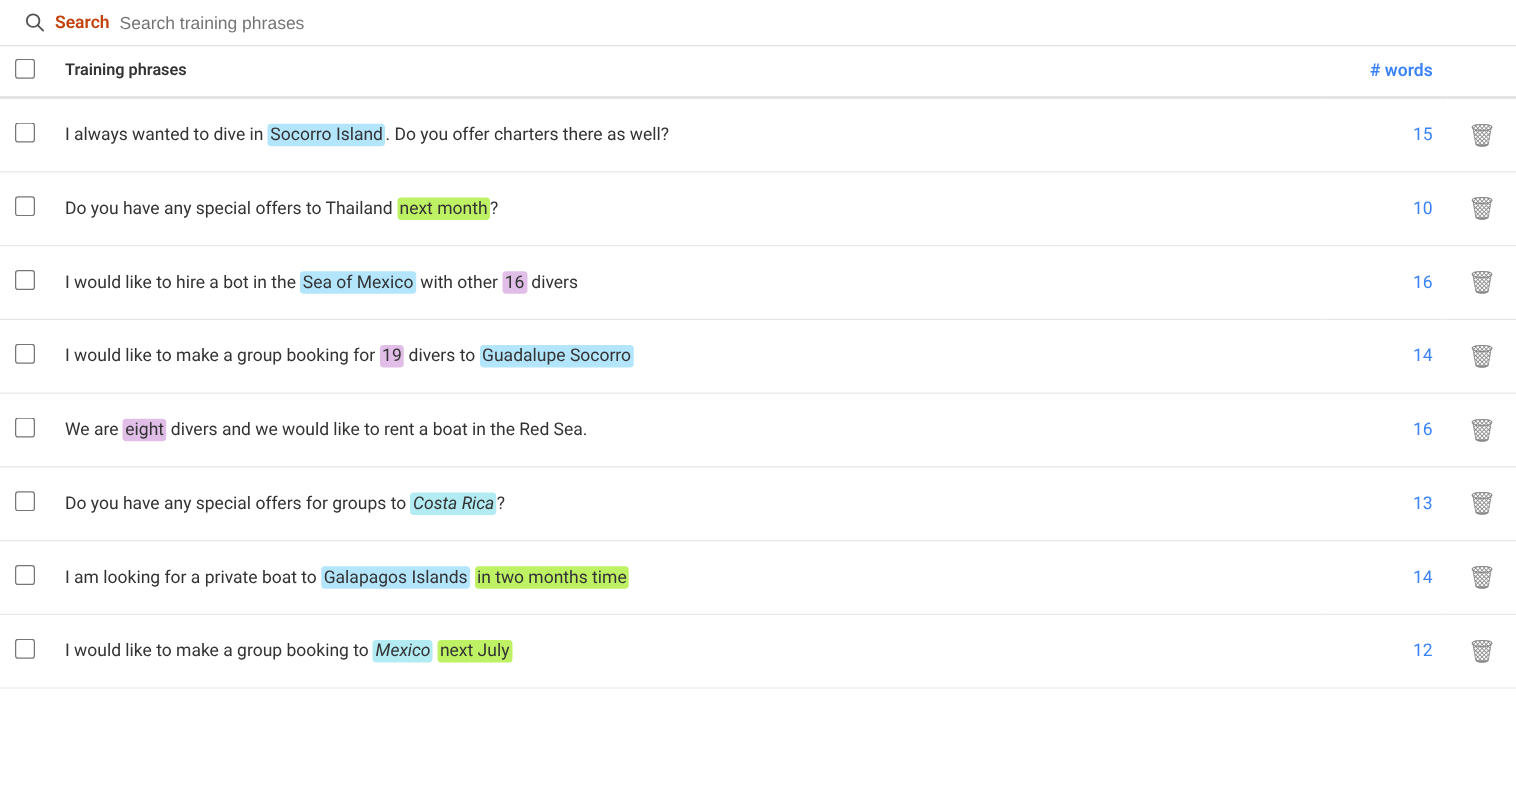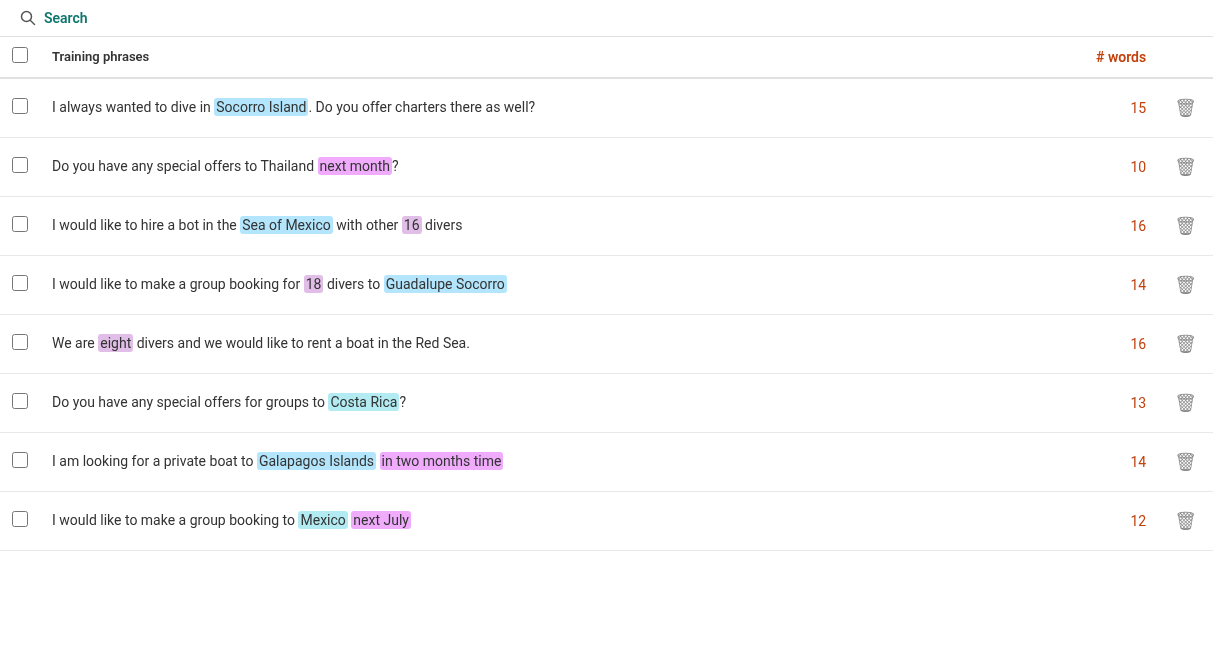--- a/index.html
+++ b/index.html
@@ -18,21 +18,21 @@
       gap: 8px;
     }
     .search-bar .search-icon-wrap {
       display: flex;
       align-items: center;
       color: #555;
     }
     .search-label {
       font-weight: 600;
       font-size: 14px;
-      color: #0f766e;
+      color: #c2410c;
     }
     .search-input {
       border: none;
       outline: none;
       font-size: 14px;
       color: #999;
       flex: 1;
       background: transparent;
     }
 
@@ -62,21 +62,21 @@
     }
     .checkbox-col {
       width: 40px;
     }
     .phrase-col {
       line-height: 1.5;
     }
     .words-col {
       width: 100px;
       text-align: right;
-      color: #c2410c;
+      color: #3b82f6;
       font-size: 14px;
     }
     .action-col {
       width: 50px;
       text-align: center;
     }
 
     input[type="checkbox"] {
       width: 16px;
       height: 16px;
@@ -98,46 +98,48 @@
       font-size: 18px;
     }
 
     
     .hl-blue {
       background-color: #b3e5fc;
       border-radius: 3px;
       padding: 1px 2px;
     }
     .hl-green {
-      background-color: #f0abfc;
+      background-color: #bef264;
       border-radius: 3px;
       padding: 1px 2px;
     }
     .hl-purple {
       background-color: #e1bee7;
       border-radius: 3px;
       padding: 1px 2px;
     }
     .hl-teal {
       background-color: #b2ebf2;
       border-radius: 3px;
       padding: 1px 2px;
+      font-style: italic;
     }
   </style>
 </head>
 <body>
 
 <div class="search-bar">
   <span class="search-icon-wrap">
     <svg width="16" height="16" viewBox="0 0 16 16" fill="none">
       <circle cx="6.5" cy="6.5" r="5" stroke="#555" stroke-width="1.5"></circle>
       <line x1="10.5" y1="10.5" x2="14.5" y2="14.5" stroke="#555" stroke-width="1.5" stroke-linecap="round"></line>
     </svg>
   </span>
   <span class="search-label">Search</span>
+  <input class="search-input" type="text" placeholder="Search training phrases" style="">
 </div>
 
 <table>
   <thead>
     <tr>
       <th class="checkbox-col">
         <input type="checkbox" style="">
       </th>
       <th class="phrase-col">Training phrases</th>
       <th class="words-col"># words</th>
@@ -190,21 +192,21 @@
         </button>
       </td>
     </tr>
 
 
     <tr>
       <td class="checkbox-col">
         <input type="checkbox" style="">
       </td>
       <td class="phrase-col">
-        I would like to make a group booking for <span class="hl-purple">18</span> divers to <span class="hl-blue">Guadalupe Socorro</span>
+        I would like to make a group booking for <span class="hl-purple">19</span> divers to <span class="hl-blue">Guadalupe Socorro</span>
       </td>
       <td class="words-col">14</td>
       <td class="action-col">
         <button class="delete-btn">
           <span class="delete-icon">🗑</span>
         </button>
       </td>
     </tr>
 
     <tr>

